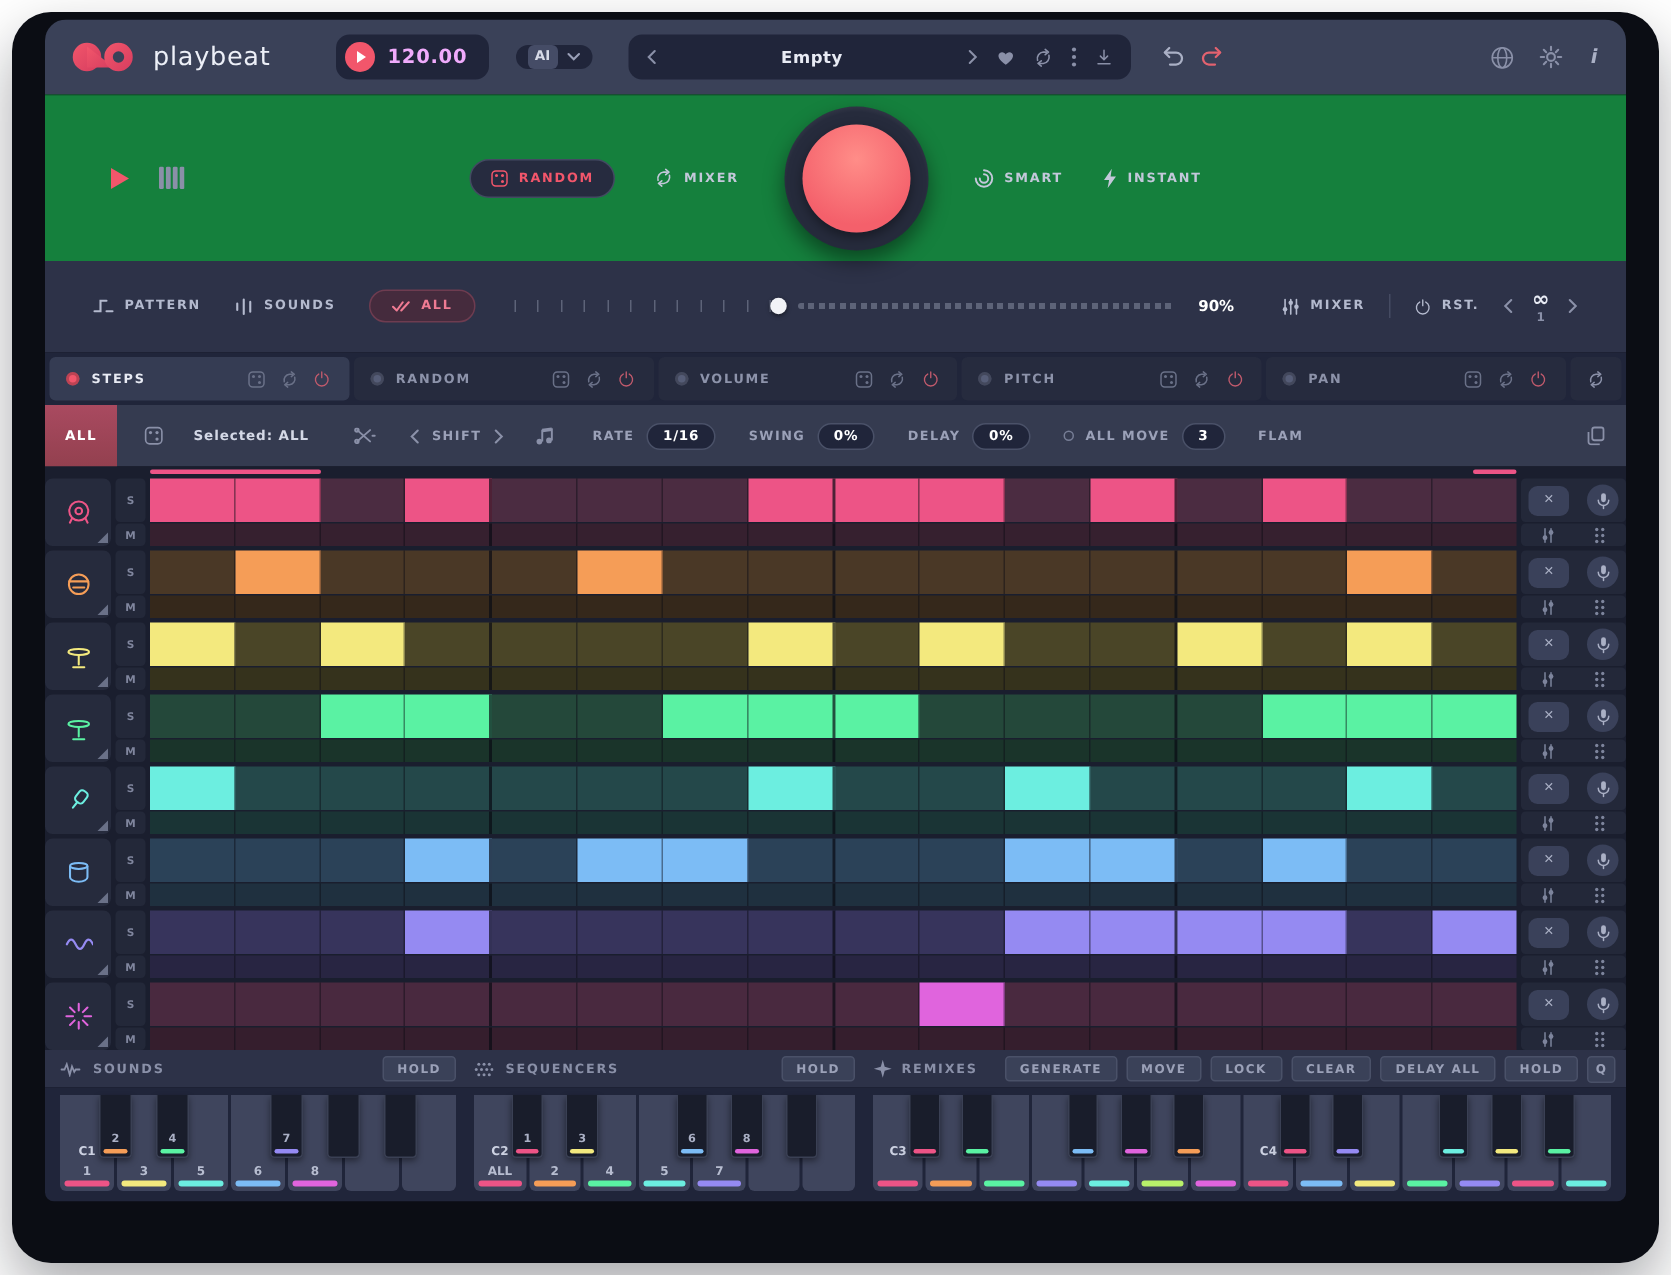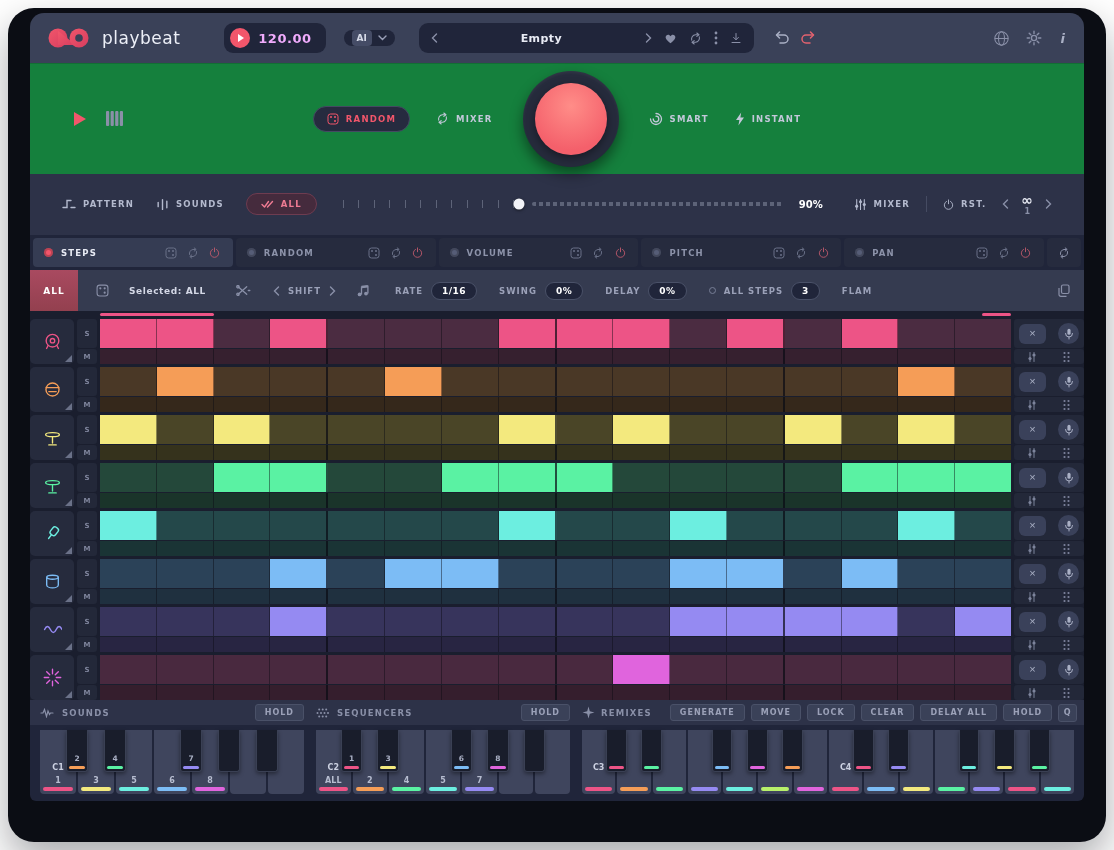--- a/index.html
+++ b/index.html
@@ -553,21 +553,21 @@
     <div class="c-group" style="margin-left:10px">
       <span>SWING</span>
       <span class="vpill">0%</span>
     </div>
     <div class="c-group" style="margin-left:10px">
       <span>DELAY</span>
       <span class="vpill">0%</span>
     </div>
     <div class="c-group" style="margin-left:10px">
       <span class="dot-o"></span>
-      <span>ALL STEPS</span>
+      <span>ALL MOVE</span>
       <span class="vpill">3</span>
     </div>
     <span style="margin-left:10px">FLAM</span>
     <span class="c-ic" style="margin-left:auto;margin-right:14px">
       <svg width="12" height="13" viewBox="0 0 12 13" fill="none" stroke="currentColor" stroke-width="1.2">
             <rect x="3.5" y="1" width="7.5" height="8.5" rx="1.5"></rect>
             <path d="M1 4 v6.5 a1.8 1.8 0 0 0 1.8 1.8 h5.7"></path>
           </svg>
     </span>
   </div>

